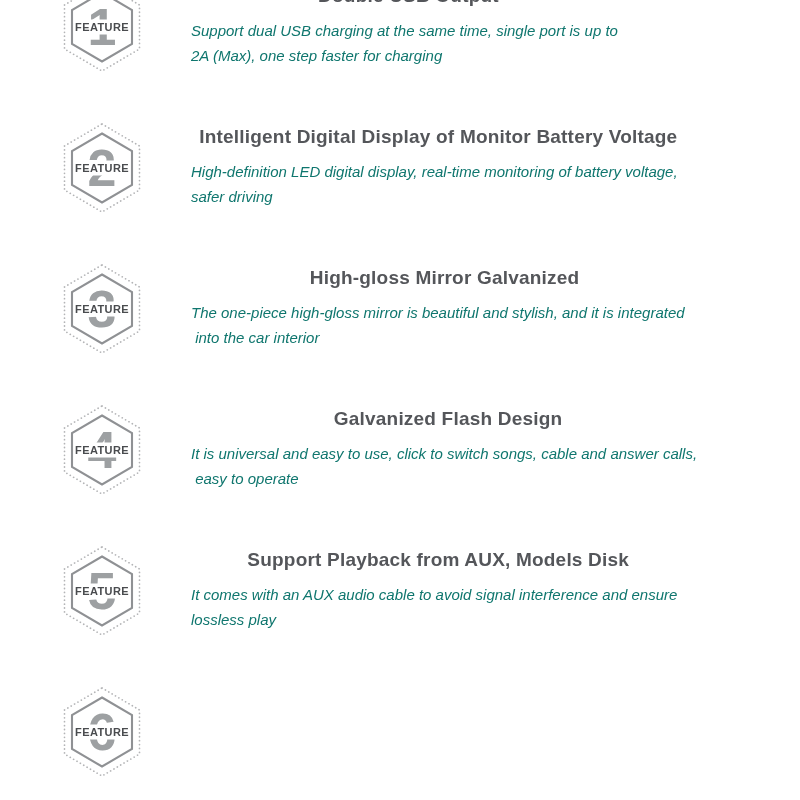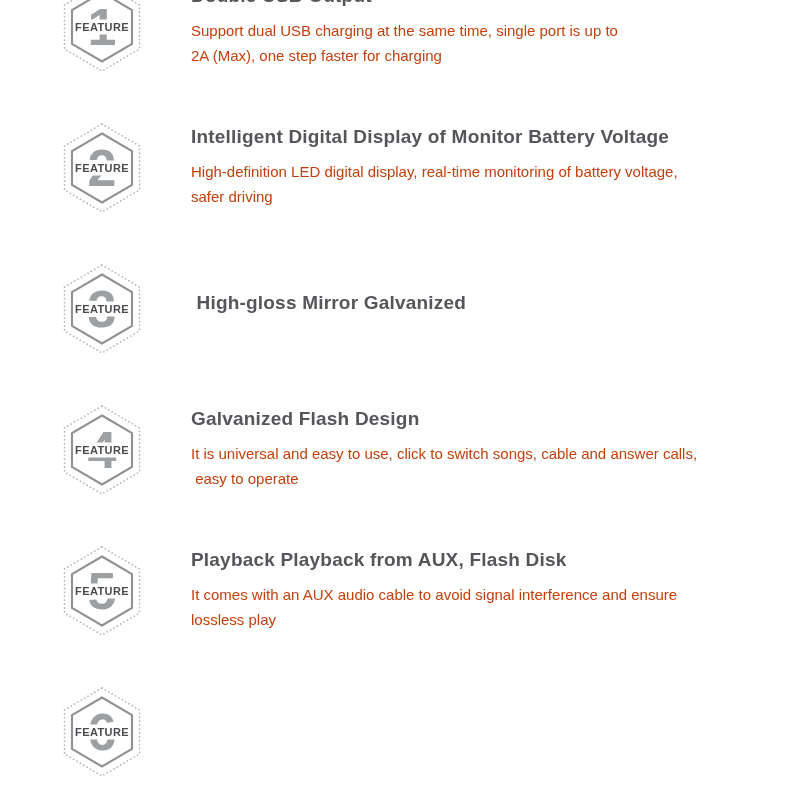--- a/index.html
+++ b/index.html
@@ -55,34 +55,36 @@
     font-size: 11px;
     letter-spacing: 0.4px;
     fill: #4a4c4f;
     text-anchor: middle;
   }
   .feature-text {
     margin-left: 50px;
     max-width: 620px;
   }
   .feature-title {
-    margin: 0 0 10px 0;
+    margin: 0 0 10px 8px;
     font-size: 19px;
     font-weight: bold;
     color: #54565a;
     letter-spacing: 0.2px;
     line-height: 1.2;
     white-space: pre-wrap;
+    text-align: center;
   }
   .feature-desc {
     margin: 0;
     font-size: 15px;
-    color: #c2410c;
+    color: #0f766e;
     line-height: 25px;
     white-space: pre-wrap;
+    font-style: italic;
   }
 </style>
 </head>
 <body>
 
 <div class="features">
 
   <div class="feature-row">
     <svg class="badge" viewBox="0 0 78 90" xmlns="http://www.w3.org/2000/svg">
       <polygon class="hex-dotted" points="39,1 76.5,23 76.5,67 39,89 1.5,67 1.5,23"></polygon>
@@ -116,20 +118,22 @@
   <div class="feature-row">
     <svg class="badge" viewBox="0 0 78 90" xmlns="http://www.w3.org/2000/svg">
       <polygon class="hex-dotted" points="39,1 76.5,23 76.5,67 39,89 1.5,67 1.5,23"></polygon>
       <polygon class="hex-solid" points="39,10.5 69,28 69,62 39,79.5 9,62 9,28"></polygon>
       <text class="badge-num" x="39" y="63">3</text>
       <rect class="badge-label-bg" x="11" y="37.5" width="56" height="15"></rect>
       <text class="badge-label" x="39" y="49">FEATURE</text>
     </svg>
     <div class="feature-text">
       <h3 class="feature-title"> High-gloss Mirror Galvanized</h3>
+      <p class="feature-desc">The one-piece high-gloss mirror is beautiful and stylish, and it is integrated
+ into the car interior</p>
     </div>
   </div>
 
   <div class="feature-row">
     <svg class="badge" viewBox="0 0 78 90" xmlns="http://www.w3.org/2000/svg">
       <polygon class="hex-dotted" points="39,1 76.5,23 76.5,67 39,89 1.5,67 1.5,23"></polygon>
       <polygon class="hex-solid" points="39,10.5 69,28 69,62 39,79.5 9,62 9,28"></polygon>
       <text class="badge-num" x="39" y="63">4</text>
       <rect class="badge-label-bg" x="11" y="37.5" width="56" height="15"></rect>
       <text class="badge-label" x="39" y="49">FEATURE</text>
@@ -143,21 +147,21 @@
 
   <div class="feature-row">
     <svg class="badge" viewBox="0 0 78 90" xmlns="http://www.w3.org/2000/svg">
       <polygon class="hex-dotted" points="39,1 76.5,23 76.5,67 39,89 1.5,67 1.5,23"></polygon>
       <polygon class="hex-solid" points="39,10.5 69,28 69,62 39,79.5 9,62 9,28"></polygon>
       <text class="badge-num" x="39" y="63">5</text>
       <rect class="badge-label-bg" x="11" y="37.5" width="56" height="15"></rect>
       <text class="badge-label" x="39" y="49">FEATURE</text>
     </svg>
     <div class="feature-text">
-      <h3 class="feature-title">Playback Playback from AUX, Flash Disk</h3>
+      <h3 class="feature-title">Support Playback from AUX, Models Disk</h3>
       <p class="feature-desc">It comes with an AUX audio cable to avoid signal interference and ensure
 lossless play</p>
     </div>
   </div>
 
   <div class="feature-row">
     <svg class="badge" viewBox="0 0 78 90" xmlns="http://www.w3.org/2000/svg">
       <polygon class="hex-dotted" points="39,1 76.5,23 76.5,67 39,89 1.5,67 1.5,23"></polygon>
       <polygon class="hex-solid" points="39,10.5 69,28 69,62 39,79.5 9,62 9,28"></polygon>
       <text class="badge-num" x="39" y="63">6</text>

